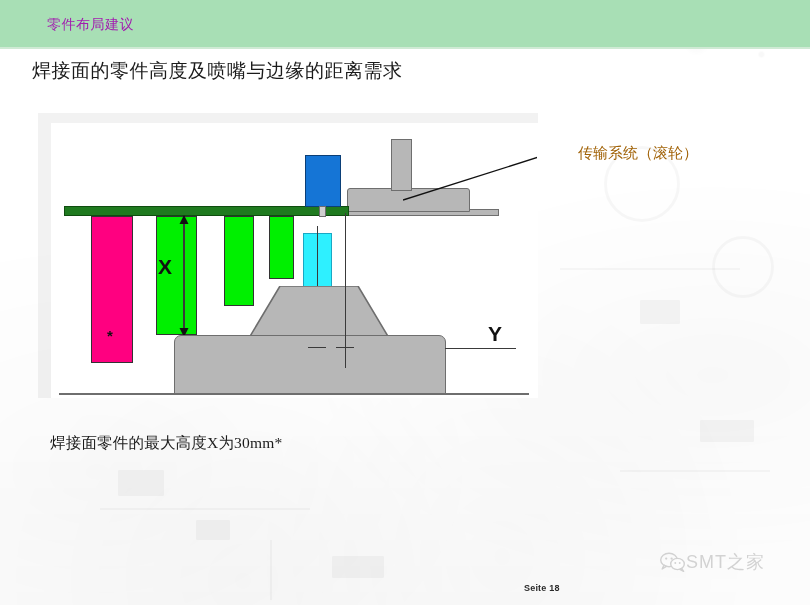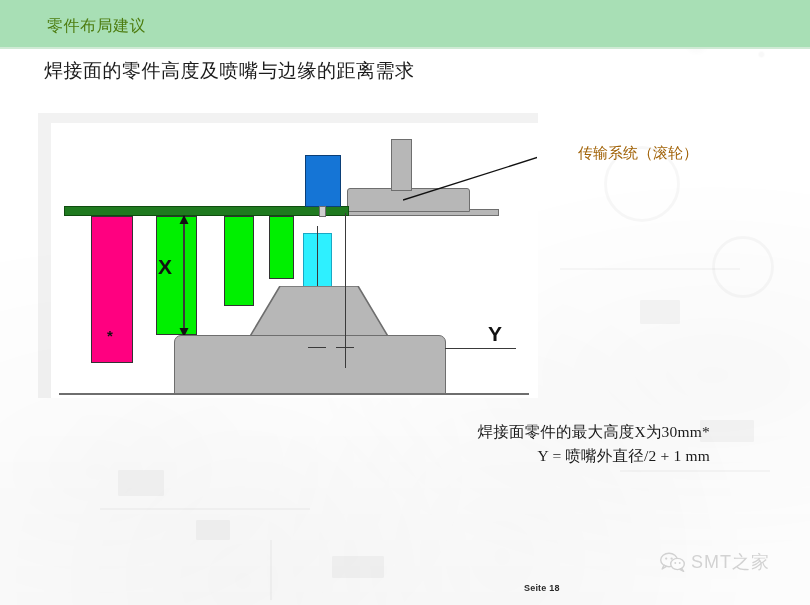--- a/index.html
+++ b/index.html
@@ -66,30 +66,30 @@
     position: absolute;
     left: 0; top: 47px;
     width: 810px;
     height: 2px;
     background: #cfead4;
   }
   .header-title {
     position: absolute;
     left: 47px;
     top: 16px;
-    font-size: 16px;
-    color: #4d7c0f;
+    font-size: 14px;
+    color: #a21caf;
     letter-spacing: 0.5px;
     white-space: nowrap;
   }
 
   
   .slide-title {
     position: absolute;
-    left: 44px;
+    left: 32px;
     top: 58px;
     font-size: 19px;
     color: #1b1b1b;
     letter-spacing: 0.5px;
     white-space: nowrap;
   }
 
   
   .figure {
     position: absolute;
@@ -192,23 +192,22 @@
     top: 144px;
     font-size: 15px;
     color: #a16207;
     white-space: nowrap;
   }
 
   
   .body-copy {
     position: absolute;
     left: 50px;
-    top: 420px;
+    top: 431px;
     width: 660px;
-    text-align: right;
   }
   .body-line {
     font-size: 15.5px;
     color: #1b1b1b;
     line-height: 24px;
     white-space: nowrap;
     letter-spacing: 0.2px;
   }
 
   
@@ -221,21 +220,20 @@
     font-weight: bold;
     color: #2b2b2b;
     letter-spacing: 0.2px;
   }
   .watermark {
     position: absolute;
     left: 660px;
     top: 552px;
     display: flex;
     align-items: center;
-    gap: 5px;
     opacity: 0.42;
   }
   .watermark-text {
     font-family: "Liberation Sans", sans-serif;
     font-size: 18px;
     color: #9a9a9a;
     letter-spacing: 1px;
     line-height: 1;
   }
 </style>
@@ -318,21 +316,20 @@
 
     <svg style="position:absolute;left:352px;top:20px;width:180px;height:60px;" viewBox="0 0 180 60">
       <line x1="0" y1="57" x2="180" y2="0" stroke="#111111" stroke-width="1.4"></line>
     </svg>
   </div>
 
   <div class="callout-label">传输系统（滚轮）</div>
 
   <div class="body-copy">
     <div class="body-line">焊接面零件的最大高度X为30mm*</div>
-    <div class="body-line">Y = 喷嘴外直径/2 + 1 mm</div>
   </div>
 
   <div class="page-number">Seite 18</div>
 
   <div class="watermark">
     <svg width="26" height="20" viewBox="0 0 26 20">
       <ellipse cx="9" cy="8" rx="8.3" ry="6.8" fill="none" stroke="#9a9a9a" stroke-width="1.4"></ellipse>
       <path d="M4 13 L2.2 17 L6.4 14.4 Z" fill="none" stroke="#9a9a9a" stroke-width="1.4" stroke-linejoin="round"></path>
       <circle cx="6.2" cy="6.6" r="1.15" fill="#9a9a9a"></circle>
       <circle cx="11.6" cy="6.6" r="1.15" fill="#9a9a9a"></circle>

